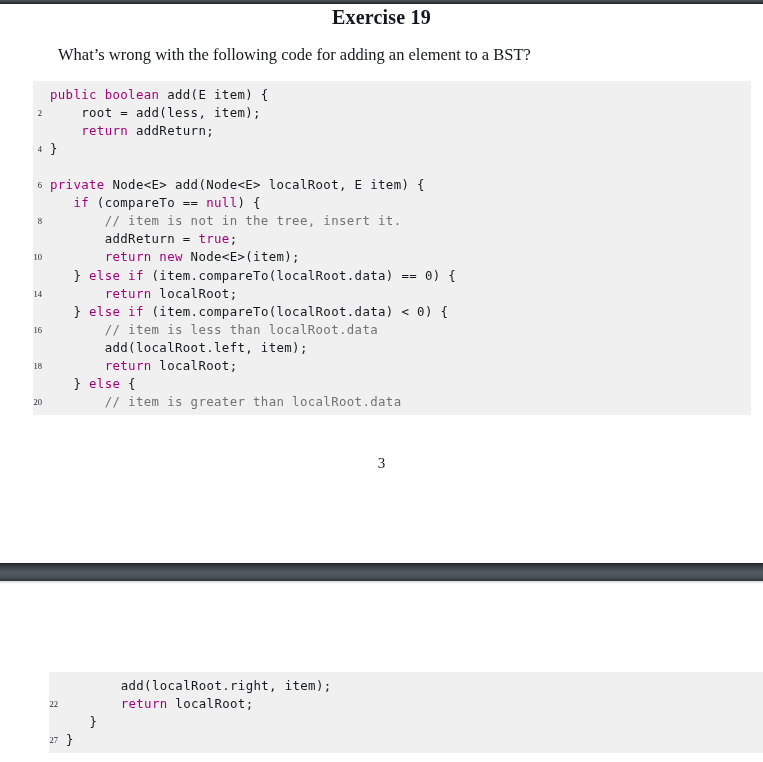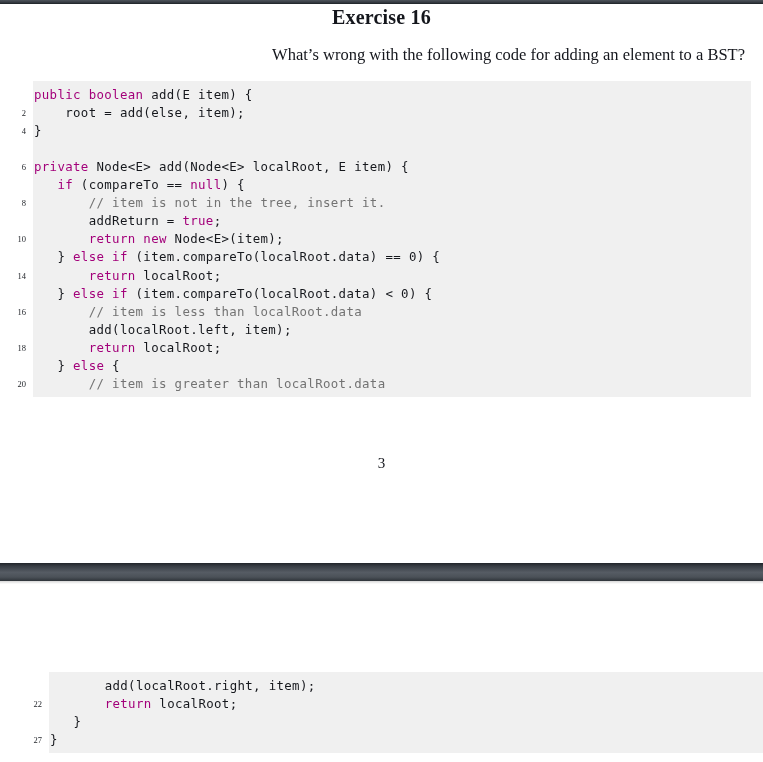--- a/index.html
+++ b/index.html
@@ -60,40 +60,39 @@
     letter-spacing: 0.2px;
     margin: 1px 0 0 0;
     padding: 0;
     line-height: 1.2;
   }
   .question {
     margin: 16px 0 0 0;
     padding: 0 18px 0 58px;
     font-size: 16.5px;
     line-height: 1.25;
-    text-align: right;
   }
 
   
   .code-block {
     position: relative;
     margin-top: 15px;
     font-family: "DejaVu Sans Mono", monospace;
   }
   .code-bg {
     position: absolute;
     left: 33px;
     right: 12px;
     top: 0;
     bottom: 0;
     background: #f0f0f0;
   }
   .code-lines {
     position: relative;
-    padding: 5px 0 4px 0;
+    padding: 5px 0 4px 16px;
     border-radius: 28px;
   }
   .code-line {
     position: relative;
     height: 18.1px;
     line-height: 18.1px;
     white-space: pre;
     font-size: 12.4px;
     letter-spacing: 0.35px;
     color: #16181d;
@@ -159,29 +158,30 @@
 </style>
 </head>
 <body>
 
 <div class="clip-page-one">
 
   <div class="page-gap top"></div>
 
   <div class="page-one">
 
-    <h1 class="exercise-title">Exercise 16</h1>
+    <h1 class="exercise-title">Exercise 19</h1>
 
     <p class="question">What’s wrong with the following code for adding an element to a BST?</p>
 
     <div class="code-block">
       <div class="code-bg"></div>
       <div class="code-lines" id="code-one">
           <div class="code-line"><span class="lineno"></span><span class="code-text"><span class="kw">public</span><span class="pl"> </span><span class="kw">boolean</span><span class="pl"> add(E item) {</span></span></div>
-          <div class="code-line"><span class="lineno">2</span><span class="code-text"><span class="pl">    root = add(else, item);</span></span></div>
+          <div class="code-line"><span class="lineno">2</span><span class="code-text"><span class="pl">    root = add(less, item);</span></span></div>
+          <div class="code-line"><span class="lineno"></span><span class="code-text"><span class="pl">    </span><span class="kw">return</span><span class="pl"> addReturn;</span></span></div>
           <div class="code-line"><span class="lineno">4</span><span class="code-text"><span class="pl">}</span></span></div>
           <div class="code-line"><span class="lineno"></span><span class="code-text"><span class="pl"></span></span></div>
           <div class="code-line"><span class="lineno">6</span><span class="code-text"><span class="kw">private</span><span class="pl"> Node&lt;E&gt; add(Node&lt;E&gt; localRoot, E item) {</span></span></div>
           <div class="code-line"><span class="lineno"></span><span class="code-text"><span class="pl">   </span><span class="kw">if</span><span class="pl"> (compareTo == </span><span class="kw">null</span><span class="pl">) {</span></span></div>
           <div class="code-line"><span class="lineno">8</span><span class="code-text"><span class="pl">       </span><span class="cm">// item is not in the tree, insert it.</span></span></div>
           <div class="code-line"><span class="lineno"></span><span class="code-text"><span class="pl">       addReturn = </span><span class="kw">true</span><span class="pl">;</span></span></div>
           <div class="code-line"><span class="lineno">10</span><span class="code-text"><span class="pl">       </span><span class="kw">return new</span><span class="pl"> Node&lt;E&gt;(item);</span></span></div>
           <div class="code-line"><span class="lineno"></span><span class="code-text"><span class="pl">   } </span><span class="kw">else if</span><span class="pl"> (item.compareTo(localRoot.data) == 0) {</span></span></div>
           <div class="code-line"><span class="lineno">14</span><span class="code-text"><span class="pl">       </span><span class="kw">return</span><span class="pl"> localRoot;</span></span></div>
           <div class="code-line"><span class="lineno"></span><span class="code-text"><span class="pl">   } </span><span class="kw">else if</span><span class="pl"> (item.compareTo(localRoot.data) &lt; 0) {</span></span></div>

